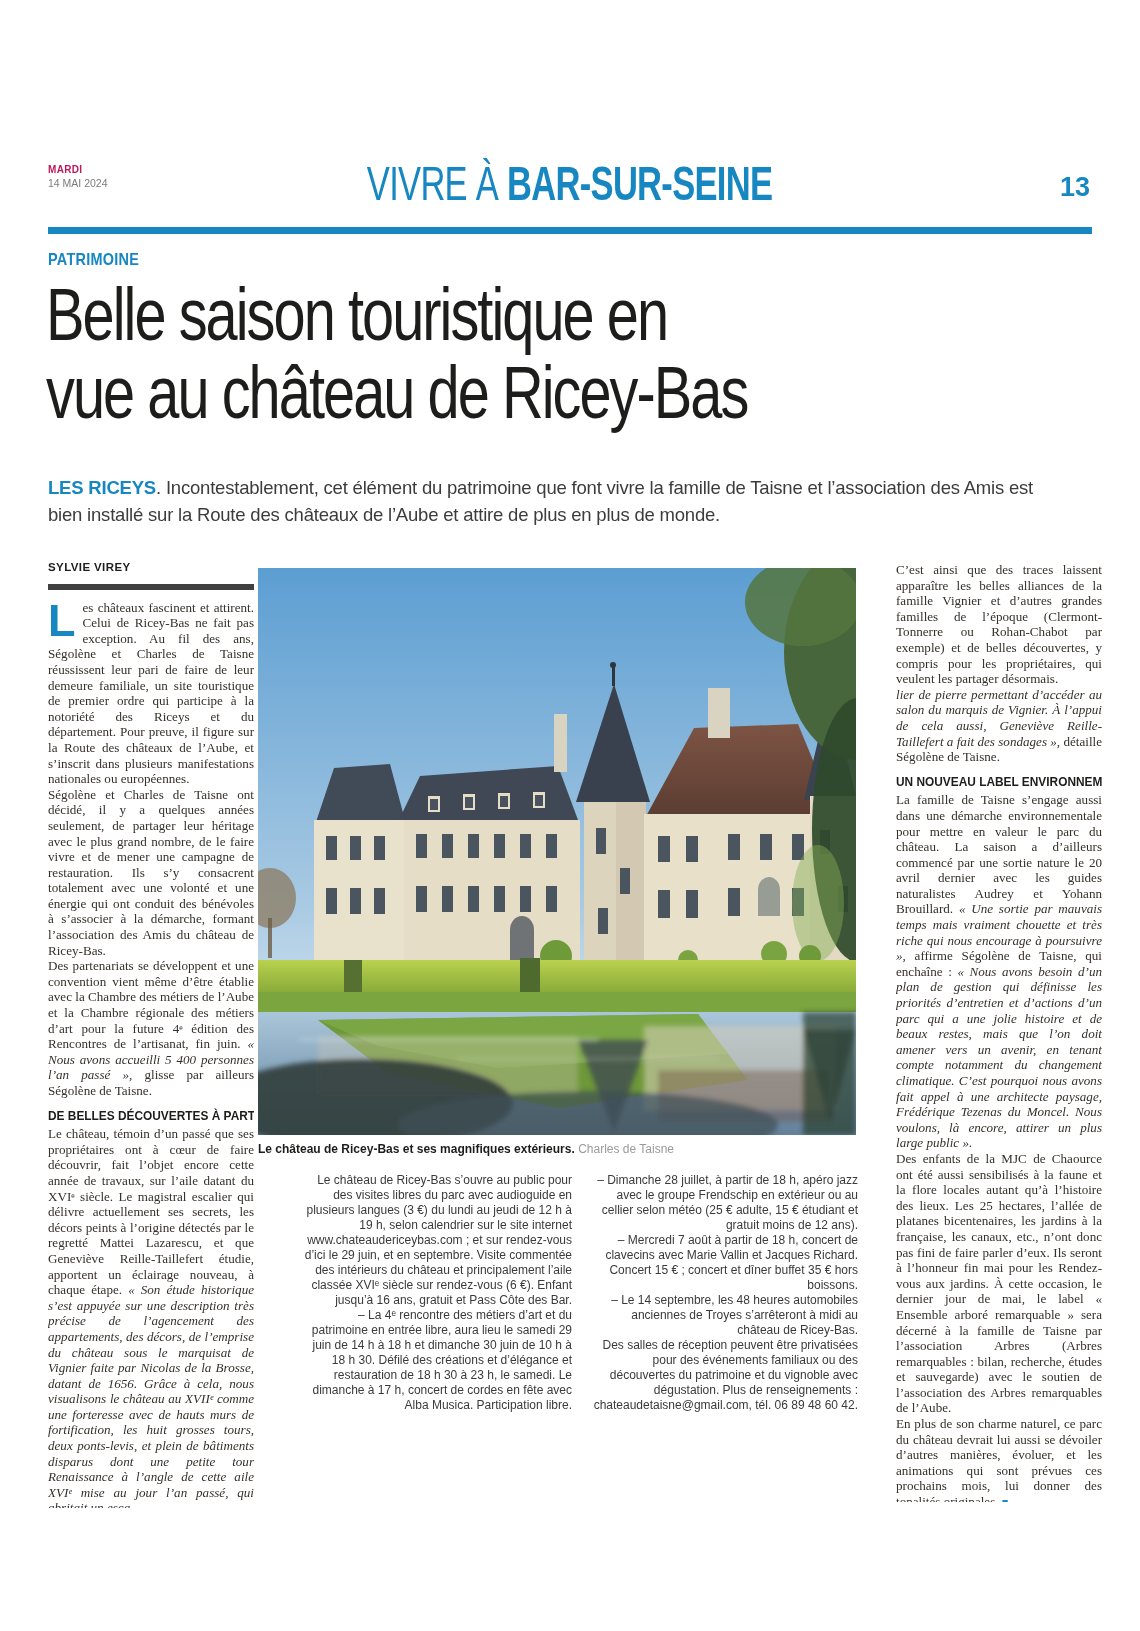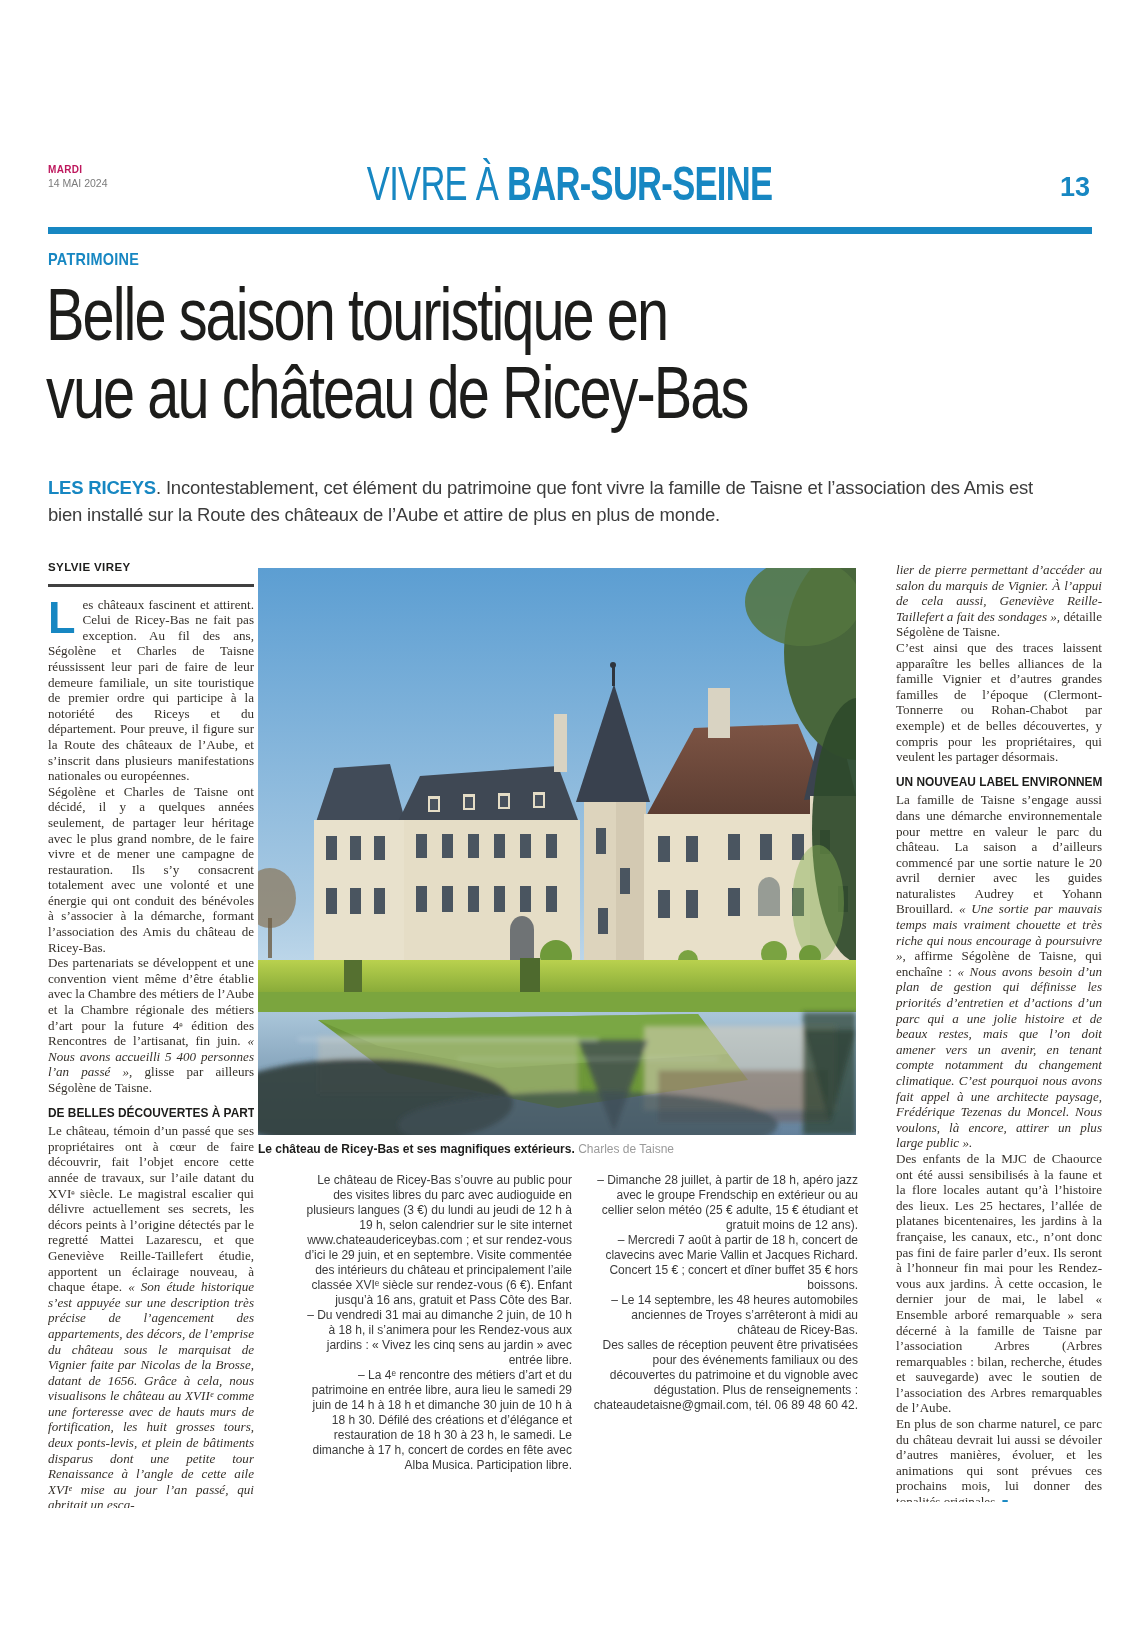--- a/index.html
+++ b/index.html
@@ -23,21 +23,21 @@
                 line-height:78px;letter-spacing:-2.5px;white-space:nowrap;}
   .lead{position:absolute;left:48px;top:474px;width:1000px;font-size:18.5px;line-height:27px;color:#3c3c3c;letter-spacing:-.2px;}
   .lead-loc{color:#1787c2;font-weight:bold;}
   
   .serifcol{font-family:"Liberation Serif",serif;font-size:13.1px;line-height:15.6px;text-align:justify;
             color:#35302a;overflow:hidden;}
   .serifcol p{margin:0;}
   .left-col{position:absolute;left:48px;top:560px;width:206px;height:948px;}
   .right-col{position:absolute;left:896px;top:562px;width:206px;height:940px;}
   .byline{font-family:"Liberation Sans",sans-serif;font-size:11.5px;font-weight:bold;letter-spacing:.4px;
-          color:#1d1d1b;text-align:left;border-bottom:3px solid #404040;padding-bottom:8px;margin-bottom:10px;}
+          color:#1d1d1b;text-align:left;border-bottom:6px solid #404040;padding-bottom:8px;margin-bottom:10px;}
   .dropcap{float:left;color:#1787c2;font-family:"Liberation Sans",sans-serif;font-weight:bold;
            font-size:45px;line-height:38px;padding:2px 7px 0 0;}
   .subhead{font-family:"Liberation Sans",sans-serif;font-weight:bold;font-size:13.5px;color:#1d1d1b;
            margin:9px 0 3px 0;text-align:left;white-space:nowrap;}
   .subhead .inner{display:inline-block;transform:scaleX(.88);transform-origin:0 50%;letter-spacing:0;}
   .it{font-style:italic;}
   .end-mark{color:#1787c2;font-size:11px;}
   
   .photo{position:absolute;left:258px;top:568px;width:598px;height:567px;overflow:hidden;}
   .caption{position:absolute;left:258px;top:1142px;width:598px;font-size:12px;color:#1d1d1b;}
@@ -219,34 +219,33 @@
     </svg>
   </div>
   <div class="caption">
     <span class="cap-b">Le château de Ricey-Bas et ses magnifiques extérieurs.</span><span class="cap-credit"> Charles de Taisne</span>
   </div>
 
   <div class="events">
     <div class="events-cols">
       <div class="events-col">
         <p>Le château de Ricey-Bas s’ouvre au public pour des visites libres du parc avec audioguide en plusieurs langues (3 €) du lundi au jeudi de 12 h à 19 h, selon calendrier sur le site internet www.chateaudericeybas.com ; et sur rendez-vous d’ici le 29 juin, et en septembre. Visite commentée des intérieurs du château et principalement l’aile classée XVIᵉ siècle sur rendez-vous (6 €). Enfant jusqu’à 16 ans, gratuit et Pass Côte des Bar.</p>
-        <p>– Du vendredi 31 mai au dimanche 2 juin, de 10 h à 18 h, il s’animera pour les Rendez-vous aux jardins : « Vivez les cinq sens au jardin » avec entrée libre.</p>
         <p>– La 4ᵉ rencontre des métiers d’art et du patrimoine en entrée libre, aura lieu le samedi 29 juin de 14 h à 18 h et dimanche 30 juin de 10 h à 18 h 30. Défilé des créations et d’élégance et restauration de 18 h 30 à 23 h, le samedi. Le dimanche à 17 h, concert de cordes en fête avec Alba Musica. Participation libre.</p>
       </div>
       <div class="events-col">
         <p>– Dimanche 28 juillet, à partir de 18 h, apéro jazz avec le groupe Frendschip en extérieur ou au cellier selon météo (25 € adulte, 15 € étudiant et gratuit moins de 12 ans).</p>
         <p>– Mercredi 7 août à partir de 18 h, concert de clavecins avec Marie Vallin et Jacques Richard. Concert 15 € ; concert et dîner buffet 35 € hors boissons.</p>
         <p>– Le 14 septembre, les 48 heures automobiles anciennes de Troyes s’arrêteront à midi au château de Ricey-Bas.</p>
         <p>Des salles de réception peuvent être privatisées pour des événements familiaux ou des découvertes du patrimoine et du vignoble avec dégustation. Plus de renseignements : chateaudetaisne@gmail.com, tél. 06 89 48 60 42.</p>
       </div>
     </div>
   </div>
 
   <div class="right-col serifcol">
+    <p>C’est ainsi que des traces laissent apparaître les belles alliances de la famille Vignier et d’autres grandes familles de l’époque (Clermont-Tonnerre ou Rohan-Chabot par exemple) et de belles découvertes, y compris pour les propriétaires, qui veulent les partager désormais.</p>
     <p><span class="it">lier de pierre permettant d’accéder au salon du marquis de Vignier. À l’appui de cela aussi, Geneviève Reille-Taillefert a fait des sondages »,</span><span> détaille Ségolène de Taisne.</span></p>
-    <p>C’est ainsi que des traces laissent apparaître les belles alliances de la famille Vignier et d’autres grandes familles de l’époque (Clermont-Tonnerre ou Rohan-Chabot par exemple) et de belles découvertes, y compris pour les propriétaires, qui veulent les partager désormais.</p>
     <div class="subhead"><span class="inner">UN NOUVEAU LABEL ENVIRONNEMENTAL</span></div>
     <p><span>La famille de Taisne s’engage aussi dans une démarche environnementale pour mettre en valeur le parc du château. La saison a d’ailleurs commencé par une sortie nature le 20 avril dernier avec les guides naturalistes Audrey et Yohann Brouillard. </span><span class="it">« Une sortie par mauvais temps mais vraiment chouette et très riche qui nous encourage à poursuivre »</span><span>, affirme Ségolène de Taisne, qui enchaîne : </span><span class="it">« Nous avons besoin d’un plan de gestion qui définisse les priorités d’entretien et d’actions d’un parc qui a une jolie histoire et de beaux restes, mais que l’on doit amener vers un avenir, en tenant compte notamment du changement climatique. C’est pourquoi nous avons fait appel à une architecte paysage, Frédérique Tezenas du Moncel. Nous voulons, là encore, attirer un plus large public ».</span></p>
     <p>Des enfants de la MJC de Chaource ont été aussi sensibilisés à la faune et la flore locales autant qu’à l’histoire des lieux. Les 25 hectares, l’allée de platanes bicentenaires, les jardins à la française, les canaux, etc., n’ont donc pas fini de faire parler d’eux. Ils seront à l’honneur fin mai pour les Rendez-vous aux jardins. À cette occasion, le dernier jour de mai, le label « Ensemble arboré remarquable » sera décerné à la famille de Taisne par l’association Arbres (Arbres remarquables : bilan, recherche, études et sauvegarde) avec le soutien de l’association des Arbres remarquables de l’Aube.</p>
     <p><span>En plus de son charme naturel, ce parc du château devrait lui aussi se dévoiler d’autres manières, évoluer, et les animations qui sont prévues ces prochains mois, lui donner des tonalités originales. </span><span class="end-mark">■</span></p>
   </div>
 
 </div>
 
 </body></html>

